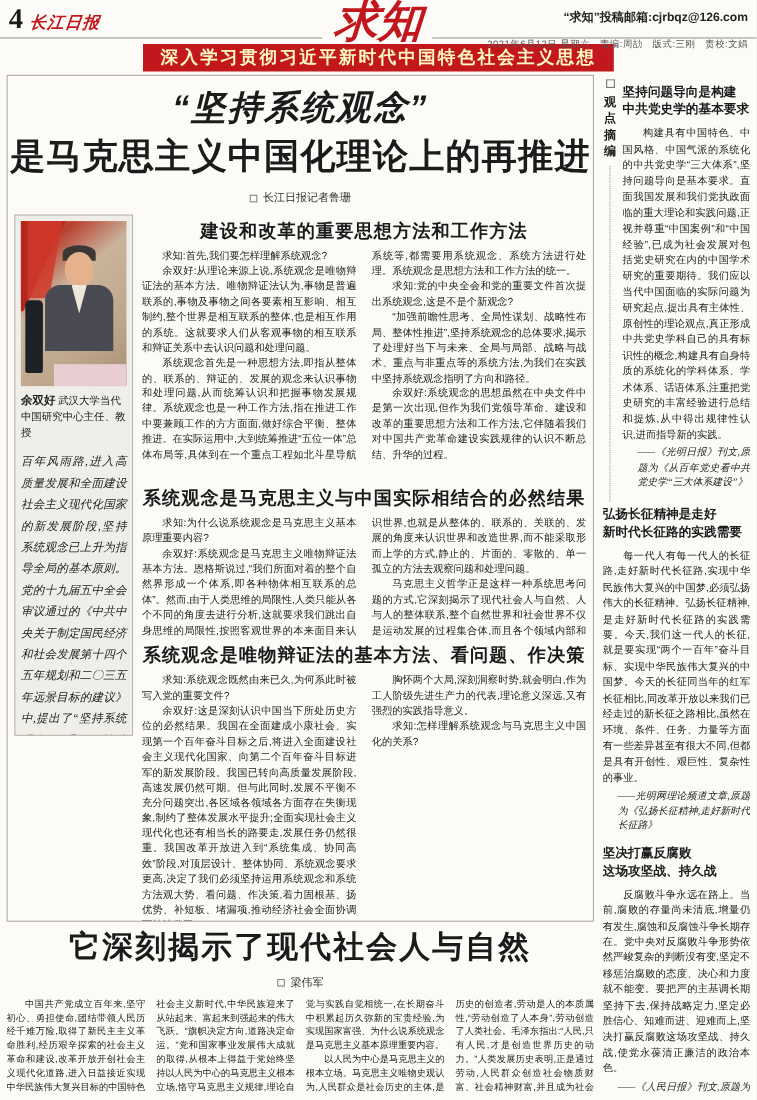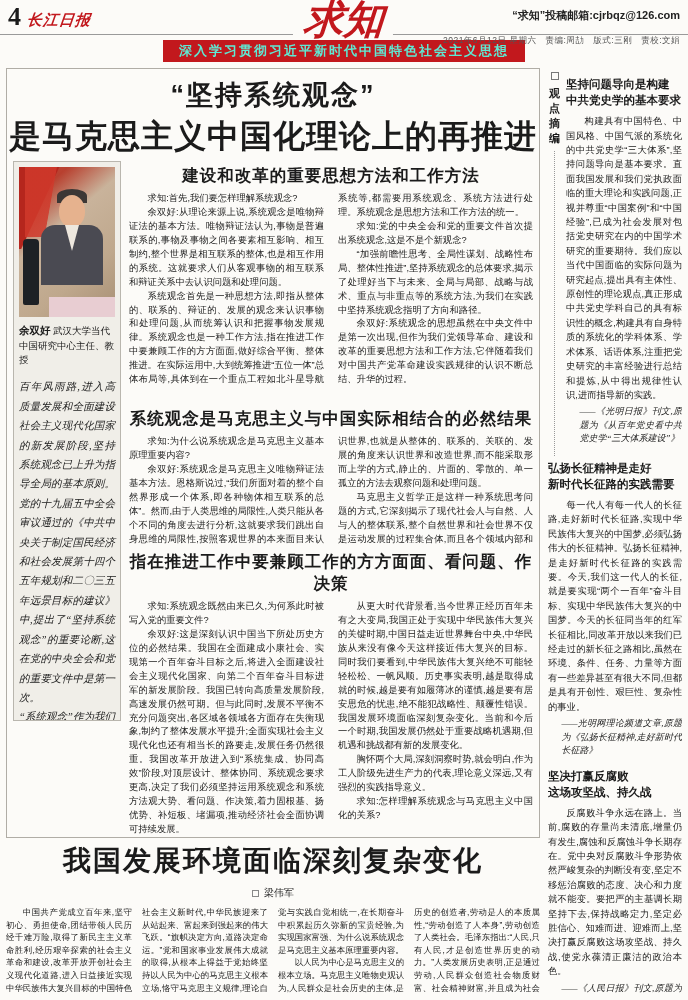--- a/index.html
+++ b/index.html
@@ -13,32 +13,32 @@
   .pageno-block { position:absolute; left:8px; top:4px; display:flex; align-items:flex-end; gap:6px; z-index:2; }
   .pageno { font-family:"Liberation Serif",serif; font-size:26px; font-weight:bold; line-height:1; }
   .paper-logo { font-family:"Liberation Serif",serif; font-style:italic; font-weight:bold; font-size:15px; color:var(--accent); transform:skewX(-6deg); letter-spacing:1px; }
   .masthead { position:absolute; left:50%; top:0; transform:translateX(-50%) skewX(-4deg); z-index:3;
               font-family:"Liberation Serif",serif; font-style:italic; font-weight:bold;
               font-size:40px; line-height:1; color:var(--accent); background:#fcfbf8; padding:0 10px; }
   .head-right { position:absolute; right:8px; top:8px; text-align:right; z-index:2; }
   .submit-email { font-size:11px; font-weight:bold; color:#222; }
   .dateline { margin-top:12px; font-size:8.5px; color:#555; letter-spacing:0.5px; }
   .banner { position:absolute; top:40px; left:50%; transform:translateX(-50%); background:var(--accent);
-            color:#5eead4; font-weight:bold; font-size:13px; letter-spacing:2px; padding:2px 16px; white-space:nowrap;text-align:right; }
+            color:#fef9c3; font-weight:bold; font-size:16px; letter-spacing:2px; padding:2px 16px; white-space:nowrap;text-align:right; }
 
   
   .main-wrap { position:absolute; left:6px; top:68px; width:534px; height:770px; border:1px solid #b0ada6; background:#fcfbf8; overflow:hidden; }
   .headline { text-align:center; padding-top:8px; }
-  .hl1 { font-size:27px; font-weight:900; letter-spacing:2px; }
+  .hl1 { font-size:31px; font-weight:900; letter-spacing:2px;font-style:italic; }
   .hl2 { font-size:32px; font-weight:900; letter-spacing:1px; margin-top:2px; }
   .byline { text-align:center; font-size:10px; color:#333; margin:8px 0 6px; }
   .sq { display:inline-block; width:7px; height:7px; border:1px solid #888; margin-right:5px; vertical-align:middle; }
 
   .content-row { display:flex; gap:8px; padding:2px 6px 0 6px; }
-  .bio-col { flex:none; width:108px; height:560px; background:#f0eee8; border:1px solid #b9b6ae; padding:5px; overflow:hidden; }
+  .bio-col { flex:none; width:108px; height:474px; background:#f0eee8; border:1px solid #b9b6ae; padding:5px; overflow:hidden; }
   .portrait { position:relative; width:96px; height:150px; background:linear-gradient(140deg,#c24a3a 0%,#b8402f 18%,#c9b39b 40%,#bfa88d 70%,#a78f74 100%); overflow:hidden; }
   .flag { position:absolute; left:-18px; top:-8px; width:70px; height:90px; background:linear-gradient(115deg,#b5261d 55%, transparent 56%); }
   .flag2 { position:absolute; left:6px; top:-14px; width:70px; height:84px; background:linear-gradient(100deg,#d0392b 40%, transparent 41%); opacity:.85; }
   .face { position:absolute; left:40px; top:28px; width:26px; height:32px; border-radius:50% 50% 46% 46%; background:#e6b28e; }
   .hair { position:absolute; left:38px; top:22px; width:30px; height:14px; border-radius:50% 50% 0 0; background:#3c3735; }
   .suit { position:absolute; left:22px; top:58px; width:62px; height:60px; border-radius:14px 14px 0 0; background:#4a4a52; }
   .shirt { position:absolute; left:46px; top:58px; width:14px; height:26px; background:#ede7de; clip-path:polygon(0 0,100% 0,50% 100%); }
   .thermos { position:absolute; left:4px; top:72px; width:16px; height:66px; border-radius:4px 4px 2px 2px; background:#1d2125; }
   .paper-strip { position:absolute; left:30px; bottom:0; width:66px; height:20px; background:#e8cdd2; }
   .bio-caption { margin-top:6px; font-size:9.5px; line-height:1.5; font-family:"Liberation Serif",serif; }
@@ -91,20 +91,23 @@
       <div class="dateline">2021年6月12日 星期六　责编:周劼　版式:三刚　责校:文娟</div>
     </div>
     <div class="banner">深入学习贯彻习近平新时代中国特色社会主义思想</div>
   </div>
 
   <div class="main-wrap">
     <div class="headline">
       <div class="hl1">“坚持系统观念”</div>
       <div class="hl2">是马克思主义中国化理论上的再推进</div>
     </div>
+    <div class="byline">
+      <span class="sq"></span><span>长江日报记者鲁珊</span>
+    </div>
 
     <div class="content-row">
 
       <div class="bio-col">
         <div class="portrait">
           <div class="flag"></div>
           <div class="flag2"></div>
           <div class="hair"></div>
           <div class="face"></div>
           <div class="suit"></div>
@@ -131,25 +134,24 @@
             <p class="para"><b>余双好:</b>系统观念的思想虽然在中央文件中是第一次出现,但作为我们党领导革命、建设和改革的重要思想方法和工作方法,它伴随着我们对中国共产党革命建设实践规律的认识不断总结、升华的过程。</p>
           </div>
 
         <h3 class="sec-head">系统观念是马克思主义与中国实际相结合的必然结果</h3>
         <div class="sec-body sec-body-2">
             <p class="para"><b>求知:</b>为什么说系统观念是马克思主义基本原理重要内容?</p>
             <p class="para"><b>余双好:</b>系统观念是马克思主义唯物辩证法基本方法。恩格斯说过,“我们所面对着的整个自然界形成一个体系,即各种物体相互联系的总体”。然而,由于人类思维的局限性,人类只能从各个不同的角度去进行分析,这就要求我们跳出自身思维的局限性,按照客观世界的本来面目来认识世界,也就是从整体的、联系的、关联的、发展的角度来认识世界和改造世界,而不能采取形而上学的方式,静止的、片面的、零散的、单一孤立的方法去观察问题和处理问题。</p>
             <p class="para">马克思主义哲学正是这样一种系统思考问题的方式,它深刻揭示了现代社会人与自然、人与人的整体联系,整个自然世界和社会世界不仅是运动发展的过程集合体,而且各个领域内部和领域之间存在着“近乎系统的形式”的内在逻辑关系,从而跳出了机械唯物主义的局限性,实现思想方法的革命性变革。</p>
           </div>
 
-        <h3 class="sec-head">指在推进工作中要兼顾工作的方方面面、看问题、作决策</h3>
+        <h3 class="sec-head">系统观念是唯物辩证法的基本方法、看问题、作决策</h3>
         <div class="sec-body sec-body-3">
             <p class="para"><b>求知:</b>系统观念既然由来已久,为何系此时被写入党的重要文件?</p>
             <p class="para"><b>余双好:</b>这是深刻认识中国当下所处历史方位的必然结果。我国在全面建成小康社会、实现第一个百年奋斗目标之后,将进入全面建设社会主义现代化国家、向第二个百年奋斗目标进军的新发展阶段。我国已转向高质量发展阶段,高速发展仍然可期。但与此同时,发展不平衡不充分问题突出,各区域各领域各方面存在失衡现象,制约了整体发展水平提升;全面实现社会主义现代化也还有相当长的路要走,发展任务仍然很重。我国改革开放进入到“系统集成、协同高效”阶段,对顶层设计、整体协同、系统观念要求更高,决定了我们必须坚持运用系统观念和系统方法观大势、看问题、作决策,着力固根基、扬优势、补短板、堵漏项,推动经济社会全面协调可持续发展。</p>
-            <p class="para">从更大时代背景看,当今世界正经历百年未有之大变局,我国正处于实现中华民族伟大复兴的关键时期,中国日益走近世界舞台中央,中华民族从来没有像今天这样接近伟大复兴的目标。同时我们要看到,中华民族伟大复兴绝不可能轻轻松松、一帆风顺。历史事实表明,越是取得成就的时候,越是要有如履薄冰的谨慎,越是要有居安思危的忧患,绝不能犯战略性、颠覆性错误。我国发展环境面临深刻复杂变化。当前和今后一个时期,我国发展仍然处于重要战略机遇期,但机遇和挑战都有新的发展变化。</p>
             <p class="para">胸怀两个大局,深刻洞察时势,就会明白,作为工人阶级先进生产力的代表,理论意义深远,又有强烈的实践指导意义。</p>
             <p class="para"><b>求知:</b>怎样理解系统观念与马克思主义中国化的关系?</p>
           </div>
       </div>
     </div>
   </div>
 
   <div class="sidebar">
     <div class="sb-first">
       <div class="sb-rail">
@@ -180,21 +182,21 @@
           <h4 class="sb-title">坚决打赢反腐败
 这场攻坚战、持久战</h4>
           <p class="sb-body">反腐败斗争永远在路上。当前,腐败的存量尚未清底,增量仍有发生,腐蚀和反腐蚀斗争长期存在。党中央对反腐败斗争形势依然严峻复杂的判断没有变,坚定不移惩治腐败的态度、决心和力度就不能变。要把严的主基调长期坚持下去,保持战略定力,坚定必胜信心、知难而进、迎难而上,坚决打赢反腐败这场攻坚战、持久战,使党永葆清正廉洁的政治本色。</p>
           <p class="sb-src">——《人民日报》刊文,原题为《正风肃纪反腐 不断提高自身免疫力》</p>
         </div>
       </div>
 
   </div>
 
   <div class="bottom">
-    <div class="bt-title">我国发展环境面临深刻复杂变化</div>
+    <div class="bt-title">它深刻揭示了现代社会人与自然</div>
     <div class="bt-byline">
       <span class="sq"></span><span>梁伟军</span>
     </div>
     <div class="bt-body">
         <p class="para">中国共产党成立百年来,坚守初心、勇担使命,团结带领人民历经千难万险,取得了新民主主义革命胜利,经历艰辛探索的社会主义革命和建设,改革开放开创社会主义现代化道路,进入日益接近实现中华民族伟大复兴目标的中国特色社会主义新时代,中华民族迎来了从站起来、富起来到强起来的伟大飞跃。“旗帜决定方向,道路决定命运。”党和国家事业发展伟大成就的取得,从根本上得益于党始终坚持以人民为中心的马克思主义根本立场,恪守马克思主义规律,理论自觉与实践自觉相统一,在长期奋斗中积累起历久弥新的宝贵经验,为实现国家富强、为什么说系统观念是马克思主义基本原理重要内容。</p>
         <p class="para">以人民为中心是马克思主义的根本立场。马克思主义唯物史观认为,人民群众是社会历史的主体,是历史的创造者,劳动是人的本质属性,“劳动创造了人本身”,劳动创造了人类社会。毛泽东指出:“人民,只有人民,才是创造世界历史的动力。”人类发展历史表明,正是通过劳动,人民群众创造社会物质财富、社会精神财富,并且成为社会变革的决定性力量。作为工人阶级先进生产力的代表,无产阶级及其政党以实现好、维护好、发展好最广大人民群众的根本利益为出发点和落脚点,坚持以人民为中心、尊重人民主体地位,调动人民积极性,发挥人民能动性,促进社会发展和人类文明进步,最终实现人的全面自由发展,使之成为无产阶级及其政党的神圣使命。</p>
       </div>
   </div>
 
 </div>

